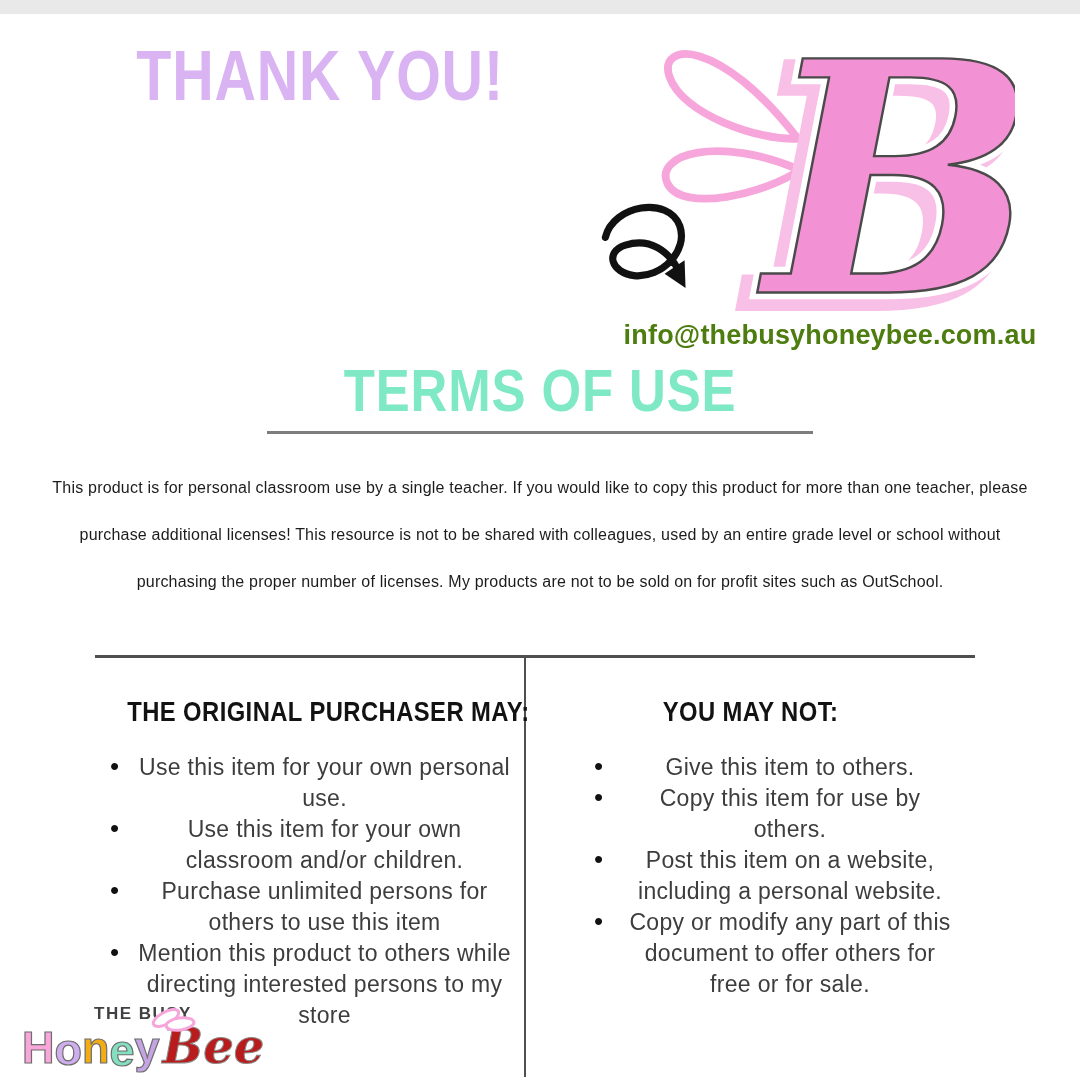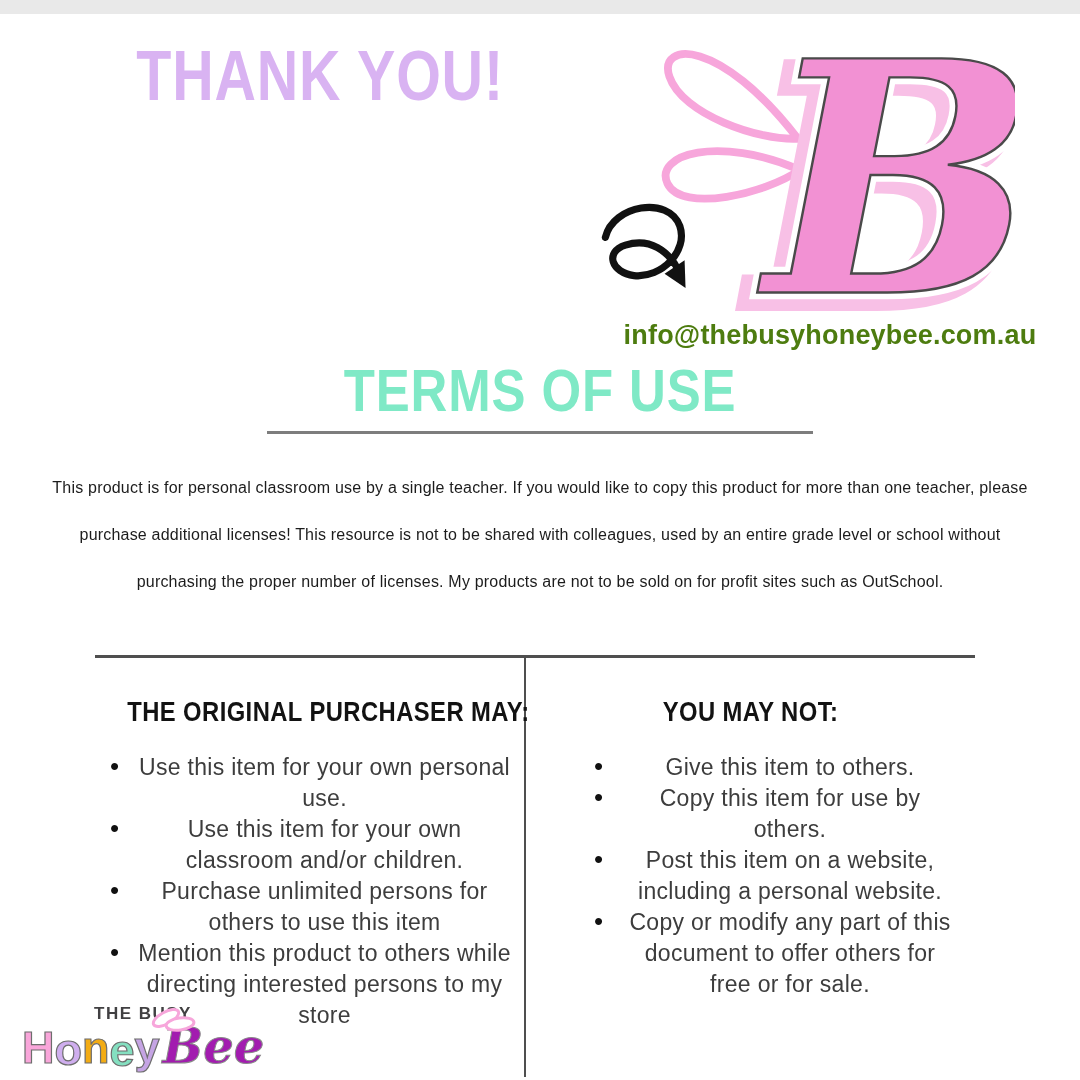--- a/index.html
+++ b/index.html
@@ -105,21 +105,21 @@
     font-size: 45px; font-weight: 800;
     -webkit-text-stroke: 1.2px #6e6e6e;
     line-height: 1;
   }
   .honey-letter:nth-child(2) { transform: translateY(2px); }
   .honey-letter:nth-child(4) { transform: translateY(3px); }
   .bee-word {
     font-family: "DejaVu Serif", serif;
     font-style: italic; font-weight: 700;
     font-size: 48px; line-height: 1;
-    color: #a21caf;
+    color: #b91c1c;
     -webkit-text-stroke: 1px #8a8a8a;
     margin-left: 3px;
   }
   .bee-wings-svg { position: absolute; left: 128px; top: -14px; width: 48px; height: 28px; }
 </style>
 </head>
 <body>
 
 <div class="page">
 

